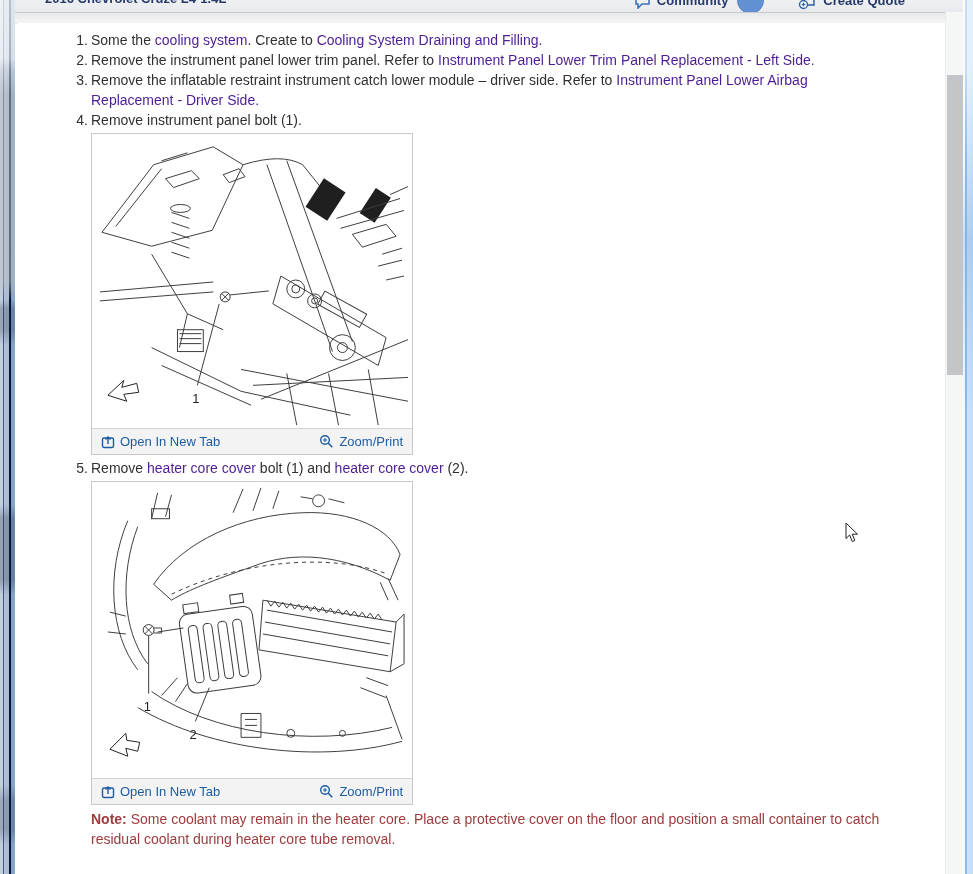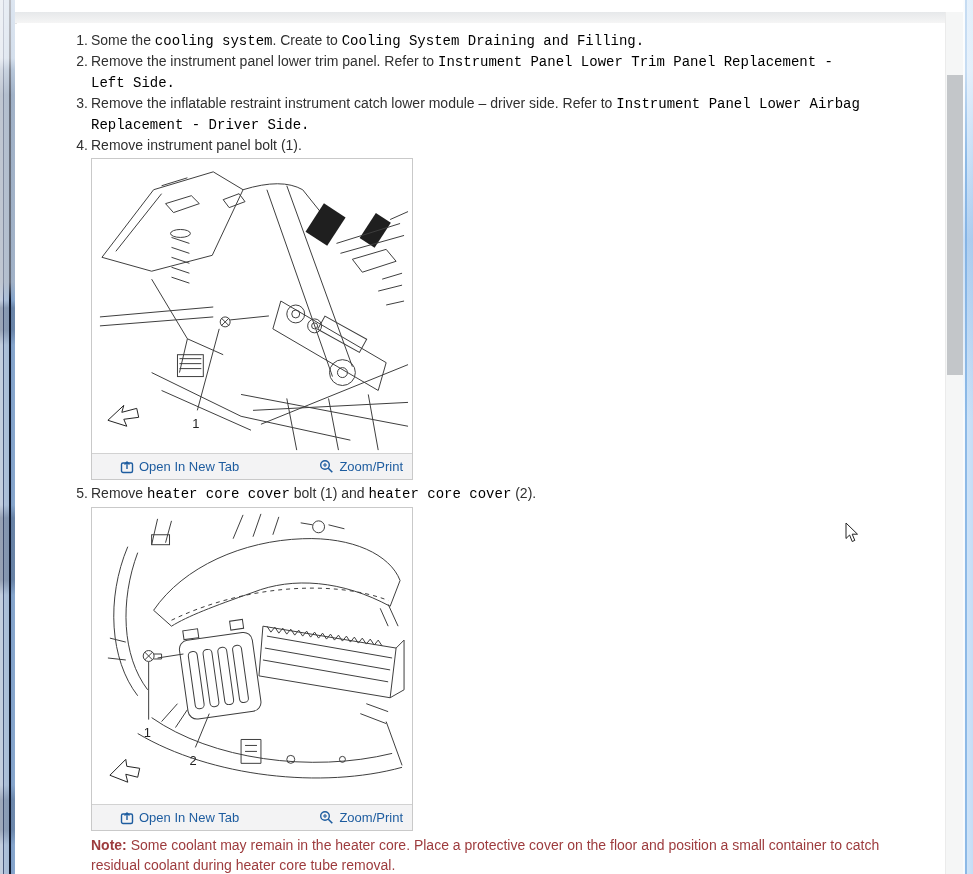--- a/index.html
+++ b/index.html
@@ -45,29 +45,29 @@
     background:linear-gradient(#e6e8ea,#f5f5f5);border-bottom:1px solid #e3e3e3;}
 
   
   .content{position:absolute;left:17px;top:23px;width:928px;height:851px;background:#fff;z-index:3;}
   h1.page-title{margin:7px 0 0 35px;font-size:29px;line-height:33px;font-weight:400;
     color:#414141;letter-spacing:0;}
   .steps{margin-top:7px;width:856px;font-size:14px;line-height:20px;color:#303030;}
   .step{display:flex;}
   .step .num{flex:0 0 71px;text-align:right;margin-right:3px;}
   .step .txt{flex:1;}
-  .tlink{color:#000000;cursor:pointer;font-family:Liberation Mono, monospace;}
+  .tlink{color:#4c1d95;cursor:pointer;}
 
   .figure{margin:3px 0 0 74px;width:322px;border:1px solid #c9c9c9;background:#fff;box-sizing:border-box;}
   .fig-img{height:294px;position:relative;background:#fff;}
   .fig-img svg{width:100%;height:100%;display:block;}
   .figure.f2 .fig-img{height:296px;}
   .fig-bar{height:25px;background:#f3f3f4;border-top:1px solid #d2d2d2;display:flex;
     align-items:center;justify-content:space-between;padding:0 9px;font-size:13px;}
-  .fig-link{color:#1d5c9f;display:flex;align-items:center;gap:5px;cursor:pointer;margin-left:19px;}
+  .fig-link{color:#1d5c9f;display:flex;align-items:center;gap:5px;cursor:pointer;}
 
   .step.solo{margin-top:3px;}
   .figure.f2{margin-top:3px;}
 
   .note{margin:4px 0 0 74px;width:808px;font-size:14px;line-height:20px;color:#9d3b3d;}
   .note .prefix{font-weight:bold;}
 
   .cursor{position:absolute;left:845px;top:522px;z-index:9;}
 
   .lineart{stroke:#3d3d3d;fill:none;stroke-width:1;}
@@ -75,20 +75,41 @@
 </style>
 </head>
 <body>
 
 <div class="screen">
 
   <div class="left-edge">
     <div class="shade"></div>
   </div>
 
+  <div class="top-bar">
+    <div class="vehicle-title">2016 Chevrolet Cruze L4-1.4L</div>
+    <div class="tb-row">
+      <span class="tb-btn">
+        <svg width="17" height="17" viewBox="0 0 17 17">
+          <path d="M2 3 h13 v9 h-7 l-4 4 v-4 h-2 z" fill="none" stroke="#3f73b5" stroke-width="1.6"></path>
+        </svg>
+        <span>Community</span>
+      </span>
+      <span class="badge"></span>
+      <span class="tb-gap"></span>
+      <span class="tb-btn">
+        <svg width="19" height="19" viewBox="0 0 19 19">
+          <path d="M5 2 h8 l3 3 v9 h-11 z" fill="none" stroke="#2f5f9e" stroke-width="1.5"></path>
+          <circle cx="5.5" cy="13.5" r="4" fill="#eef4fb" stroke="#2f5f9e" stroke-width="1.3"></circle>
+          <path d="M5.5 11.7 v3.6 M3.7 13.5 h3.6" stroke="#2f5f9e" stroke-width="1.2"></path>
+        </svg>
+        <span>Create Quote</span>
+      </span>
+    </div>
+  </div>
   <div class="top-gap"></div>
 
   <div class="content">
 
     <div class="steps">
       <div class="step">
         <span class="num">1.</span>
         <span class="txt"><span>Some the </span><span class="tlink">cooling system</span><span>. Create to </span><span class="tlink">Cooling System Draining and Filling.</span></span>
       </div>
       <div class="step">

